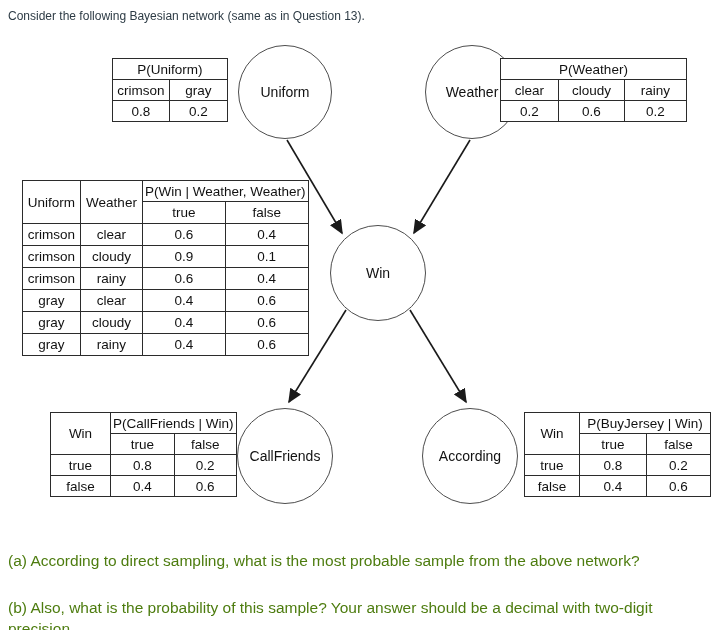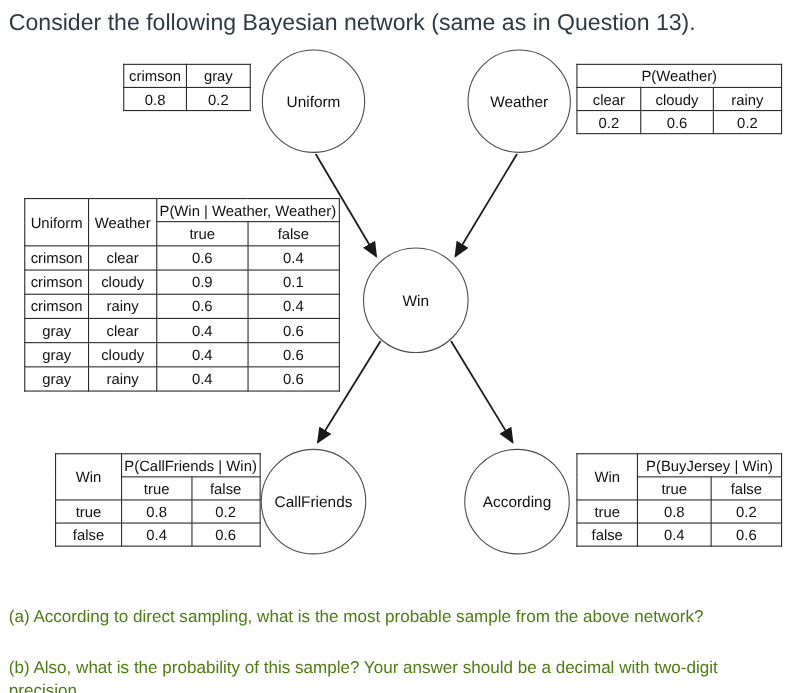--- a/index.html
+++ b/index.html
@@ -6,21 +6,21 @@
   html, body { width: 717px; height: 630px; }
   body {
     position: relative;
     background: #ffffff;
     font-family: "Liberation Sans", sans-serif;
     overflow: hidden;
   }
   .page-title {
     position: absolute;
     left: 8px; top: 9px;
-    font-size: 21px;
+    font-size: 12px;
     color: #2d3b45;
   }
   .question {
     position: absolute;
     left: 8px;
     font-size: 15.5px;
     color: #4d7c0f;
     line-height: 21px;
   }
   .question-a { top: 550px; width: 700px; }
@@ -94,32 +94,35 @@
 <div class="node" style="left:422px; top:408px; width:96px; height:96px;">
   <span>According</span>
 </div>
 
 <table class="ptable" style="left:112px; top:58px;">
   <colgroup>
       <col style="width:57px">
       <col style="width:58px">
     </colgroup>
   <tbody>
+      <tr>
+        <th colspan="2">P(Uniform)</th>
+      </tr>
   <tr>
     <td>crimson</td>
     <td>gray</td>
   </tr>
   <tr>
     <td>0.8</td>
     <td>0.2</td>
   </tr>
 </tbody>
   </table>
 
-<table class="ptable" style="left:524px; top:58px;">
+<table class="ptable" style="left:500px; top:58px;">
   <colgroup>
       <col style="width:58px">
       <col style="width:66px">
       <col style="width:62px">
     </colgroup>
   <tbody>
       <tr>
         <th colspan="3">P(Weather)</th>
       </tr>
   <tr>

